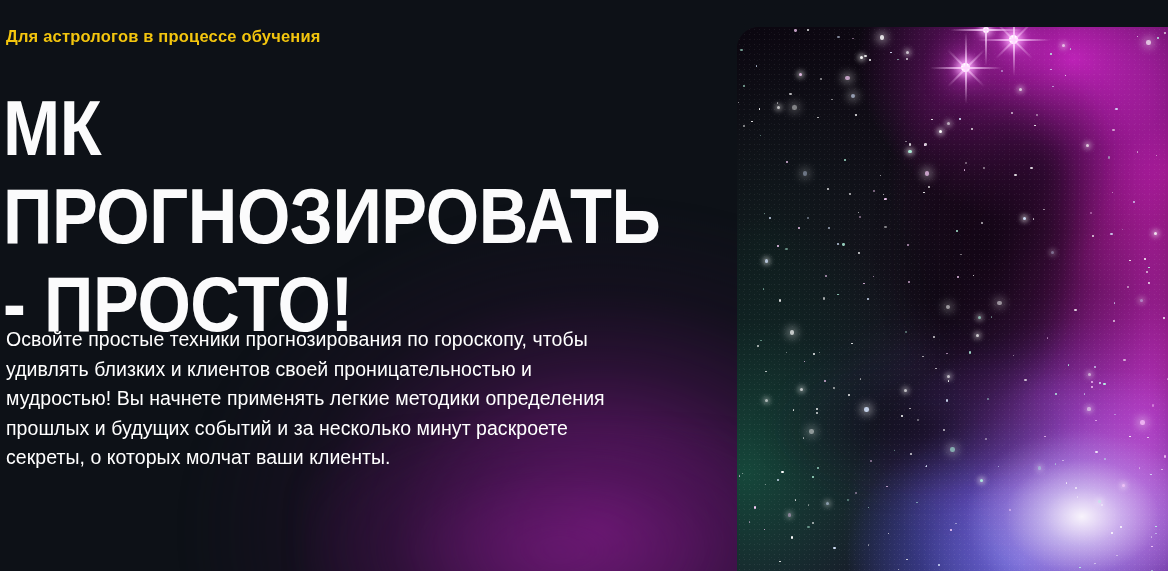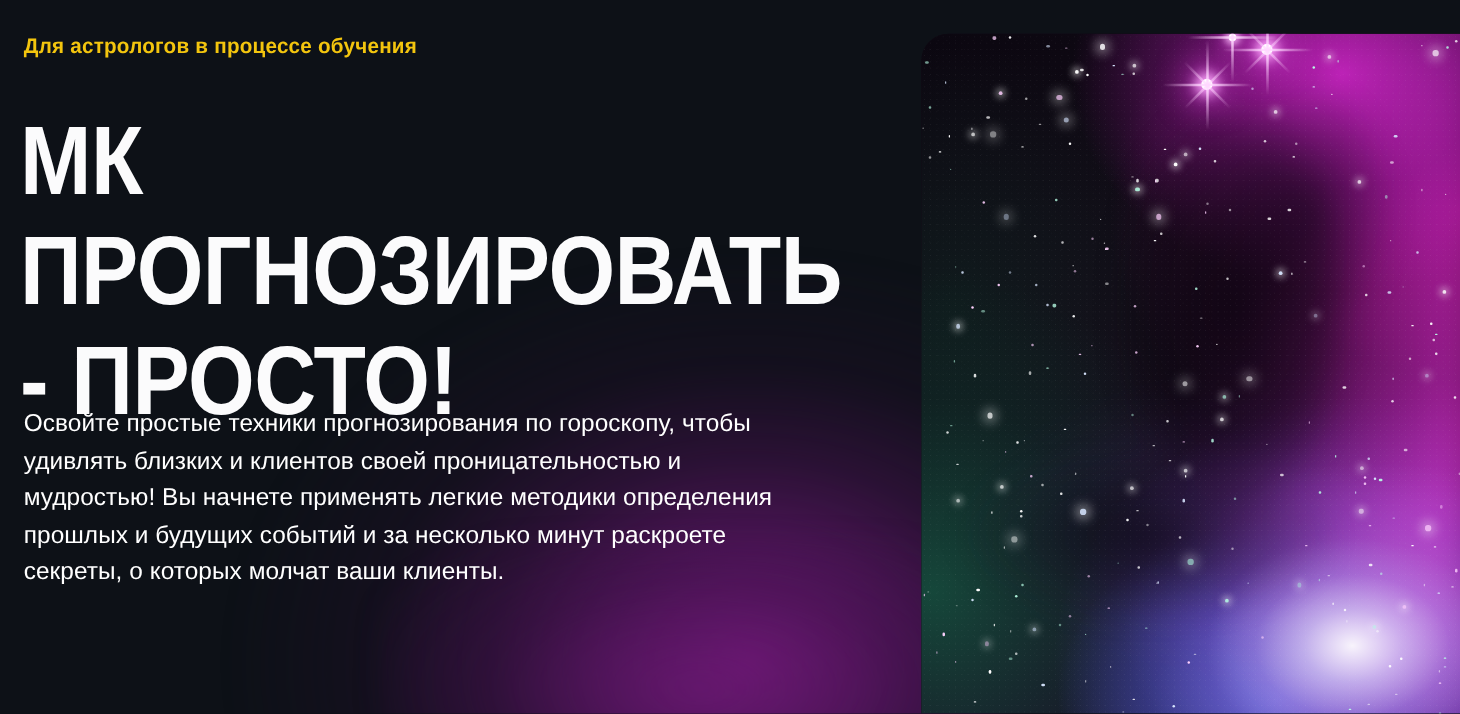--- a/index.html
+++ b/index.html
@@ -49,21 +49,21 @@
       radial-gradient(ellipse 300px 150px at 260px 120px,
         rgba(104,24,112,0.55) 0%,
         rgba(60,16,70,0.28) 55%,
         rgba(13,17,23,0) 100%);
     filter:blur(10px);
   }
 
   
   .content {
     position:absolute;
-    left:19px;
+    left:6px;
     top:0;
     width:700px;
     height:401px;
     z-index:5;
     text-decoration:underline;
   }
 
   .eyebrow {
     position:absolute;
     top:27px;

